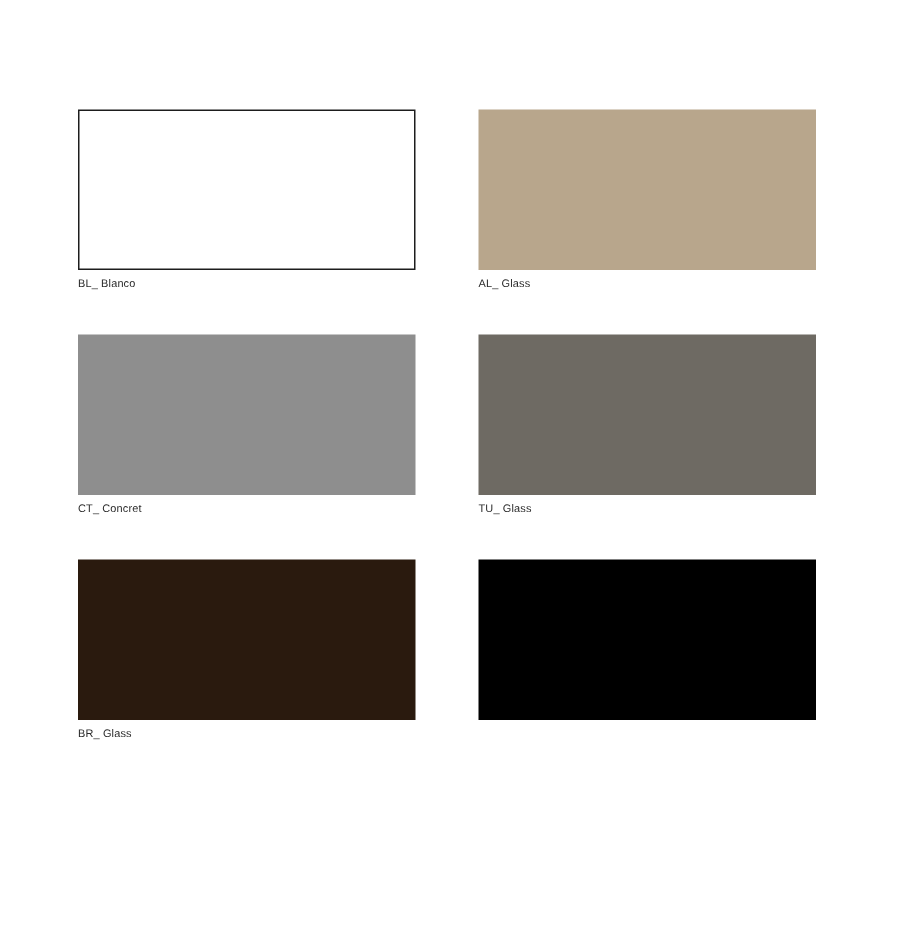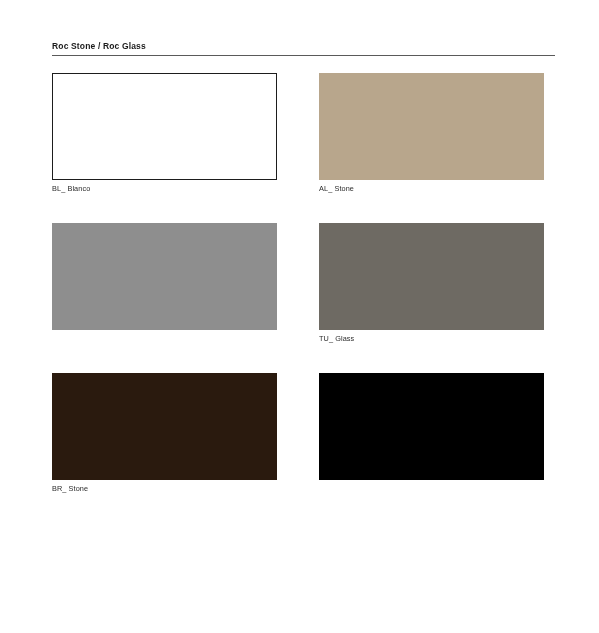--- a/index.html
+++ b/index.html
@@ -79,43 +79,40 @@
     letter-spacing: 0.1px;
     line-height: 10px;
     white-space: nowrap;
   }
 </style>
 </head>
 <body>
 
 <div class="page">
 
-  <div class="header">
-    <div class="header-title">Roc Stone / Roc Glass</div>
-    <div class="header-rule"></div>
-  </div>
 
   <div class="swatch-grid">
       <div class="swatch-cell">
         <div class="swatch-chip bordered" style="background-color: rgb(255, 255, 255);"></div>
         <div class="swatch-label">BL_ Blanco</div>
       </div>
       <div class="swatch-cell">
         <div class="swatch-chip" style="background-color: rgb(184, 166, 140);"></div>
-        <div class="swatch-label">AL_ Stone</div>
+        <div class="swatch-label">AL_ Glass</div>
       </div>
       <div class="swatch-cell">
         <div class="swatch-chip" style="background-color: rgb(142, 142, 142);"></div>
+        <div class="swatch-label">CT_ Concret</div>
       </div>
       <div class="swatch-cell">
         <div class="swatch-chip" style="background-color: rgb(110, 106, 99);"></div>
         <div class="swatch-label">TU_ Glass</div>
       </div>
       <div class="swatch-cell">
         <div class="swatch-chip" style="background-color: rgb(42, 26, 14);"></div>
-        <div class="swatch-label">BR_ Stone</div>
+        <div class="swatch-label">BR_ Glass</div>
       </div>
       <div class="swatch-cell">
         <div class="swatch-chip" style="background-color: rgb(0, 0, 0);"></div>
       </div>
     </div>
 
 </div>
 
 </body></html>

